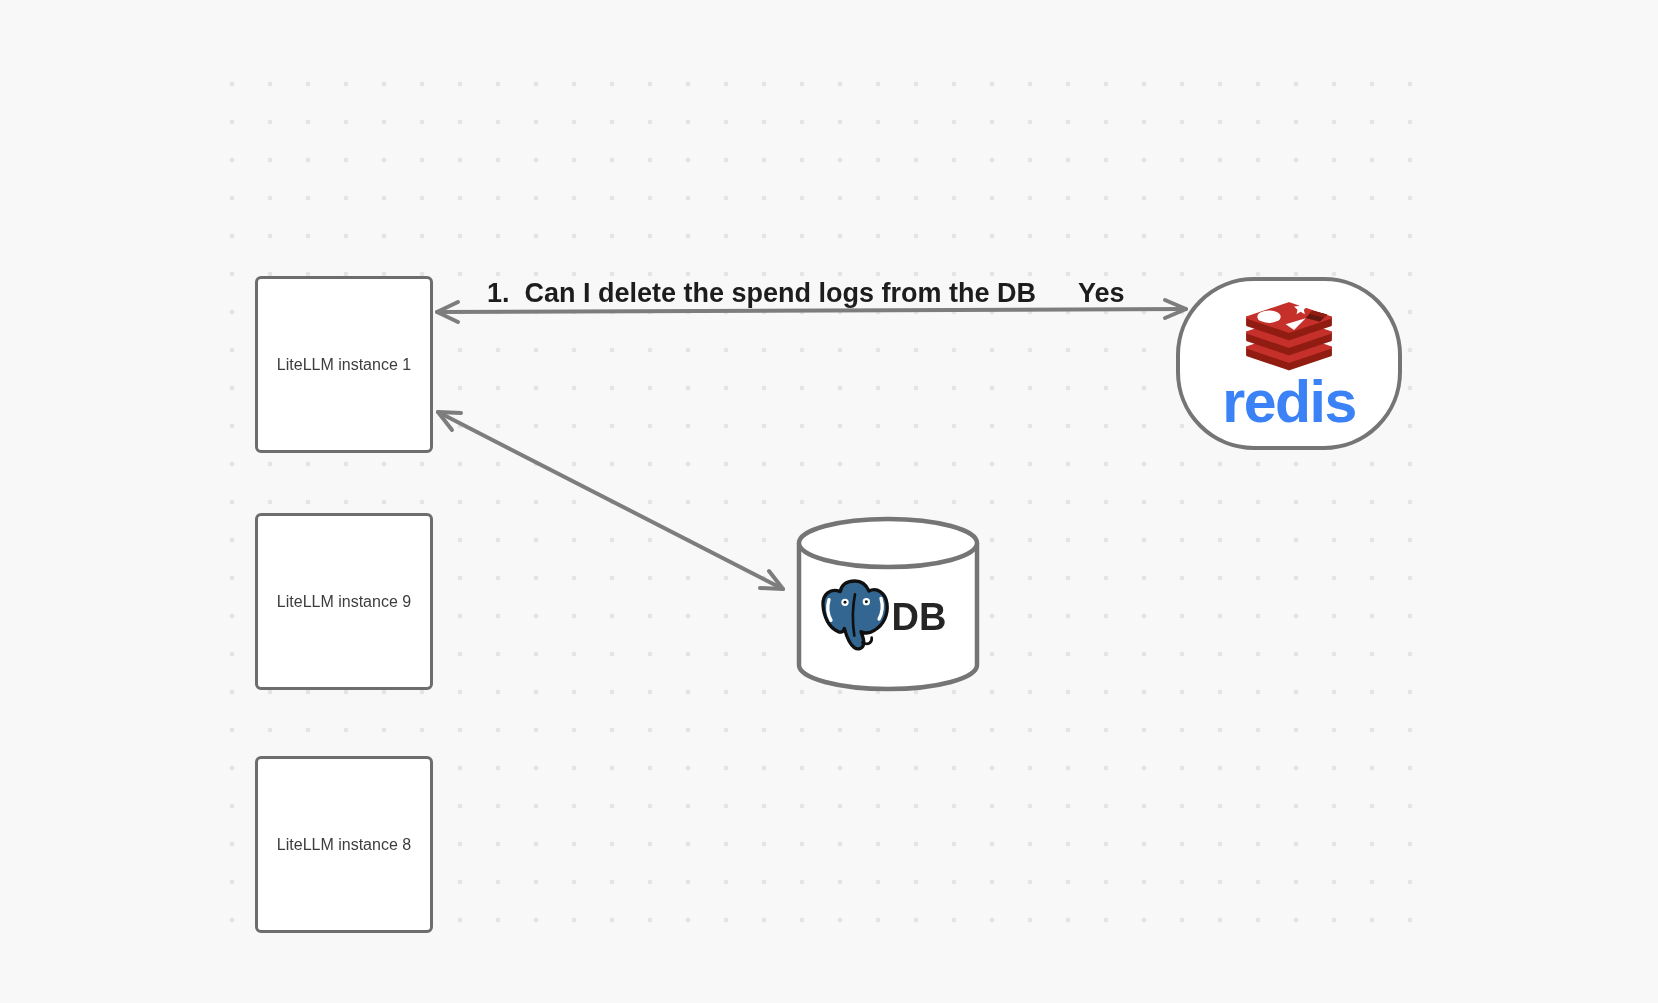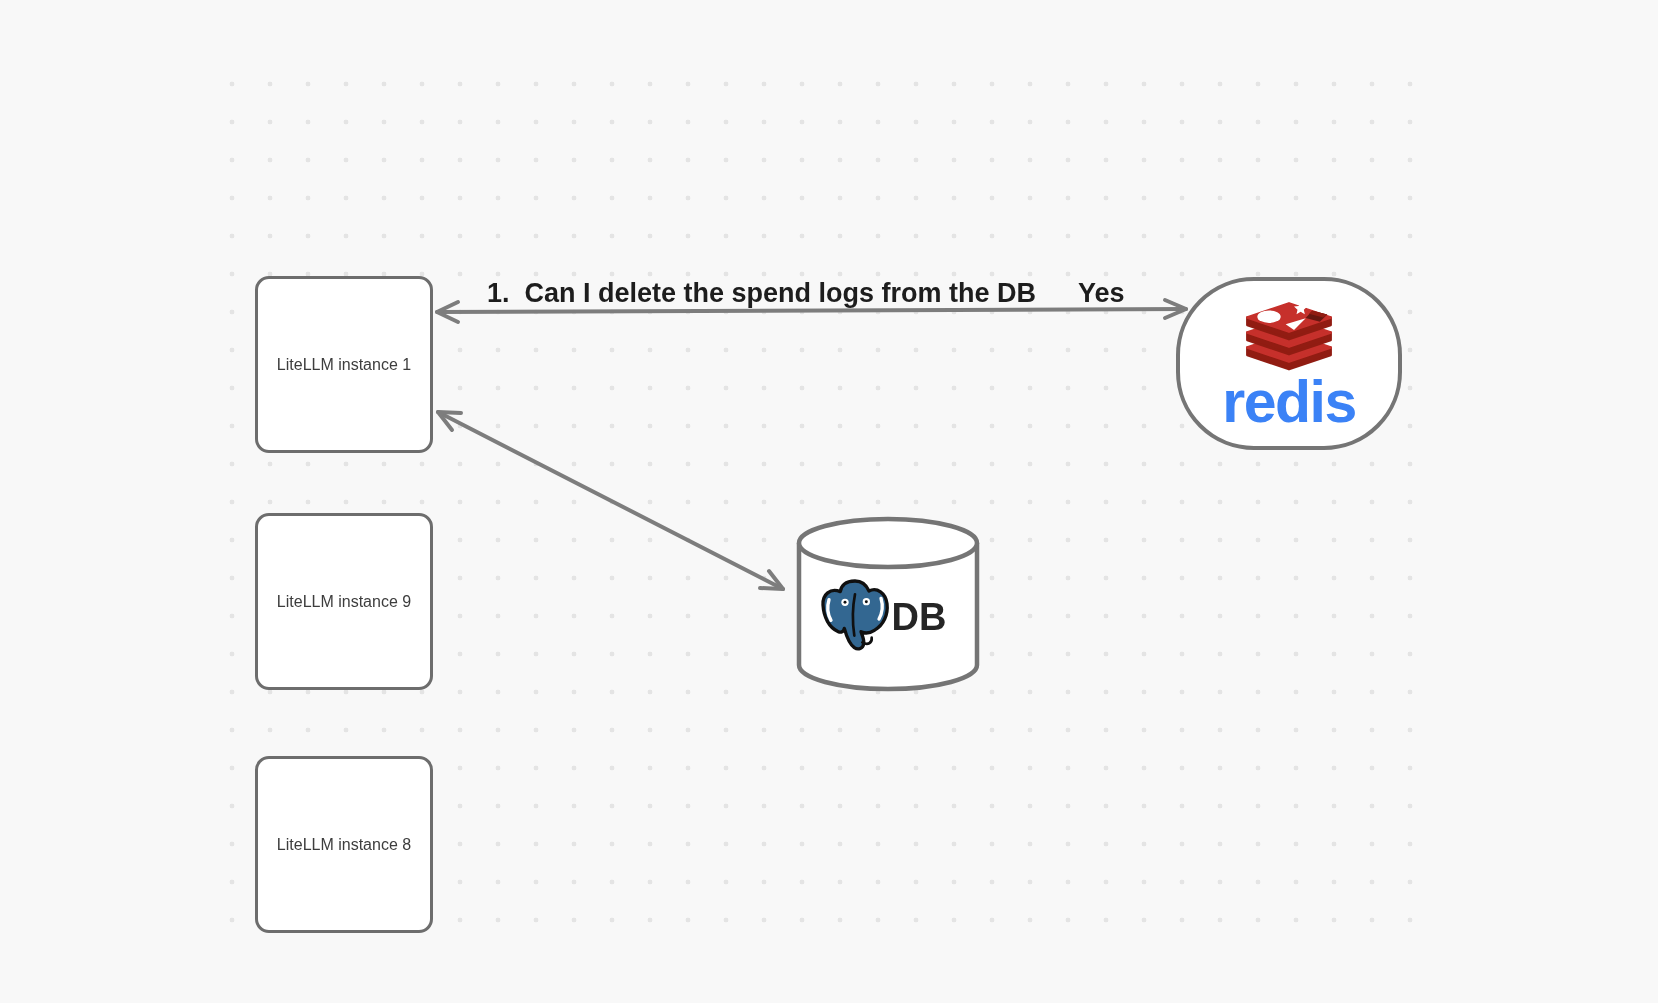--- a/index.html
+++ b/index.html
@@ -41,21 +41,21 @@
     stroke-linejoin: round;
   }
   
   .inst-box {
     position: absolute;
     left: 255px;
     width: 178px;
     height: 177px;
     background: #ffffff;
     border: 3.5px solid #6d6d6d;
-    border-radius: 14px;
+    border-radius: 6px;
     box-sizing: border-box;
     display: flex;
     align-items: center;
     justify-content: center;
     z-index: 2;
   }
   .inst-box span {
     font-size: 16px;
     color: #3d3d3d;
     white-space: pre;

